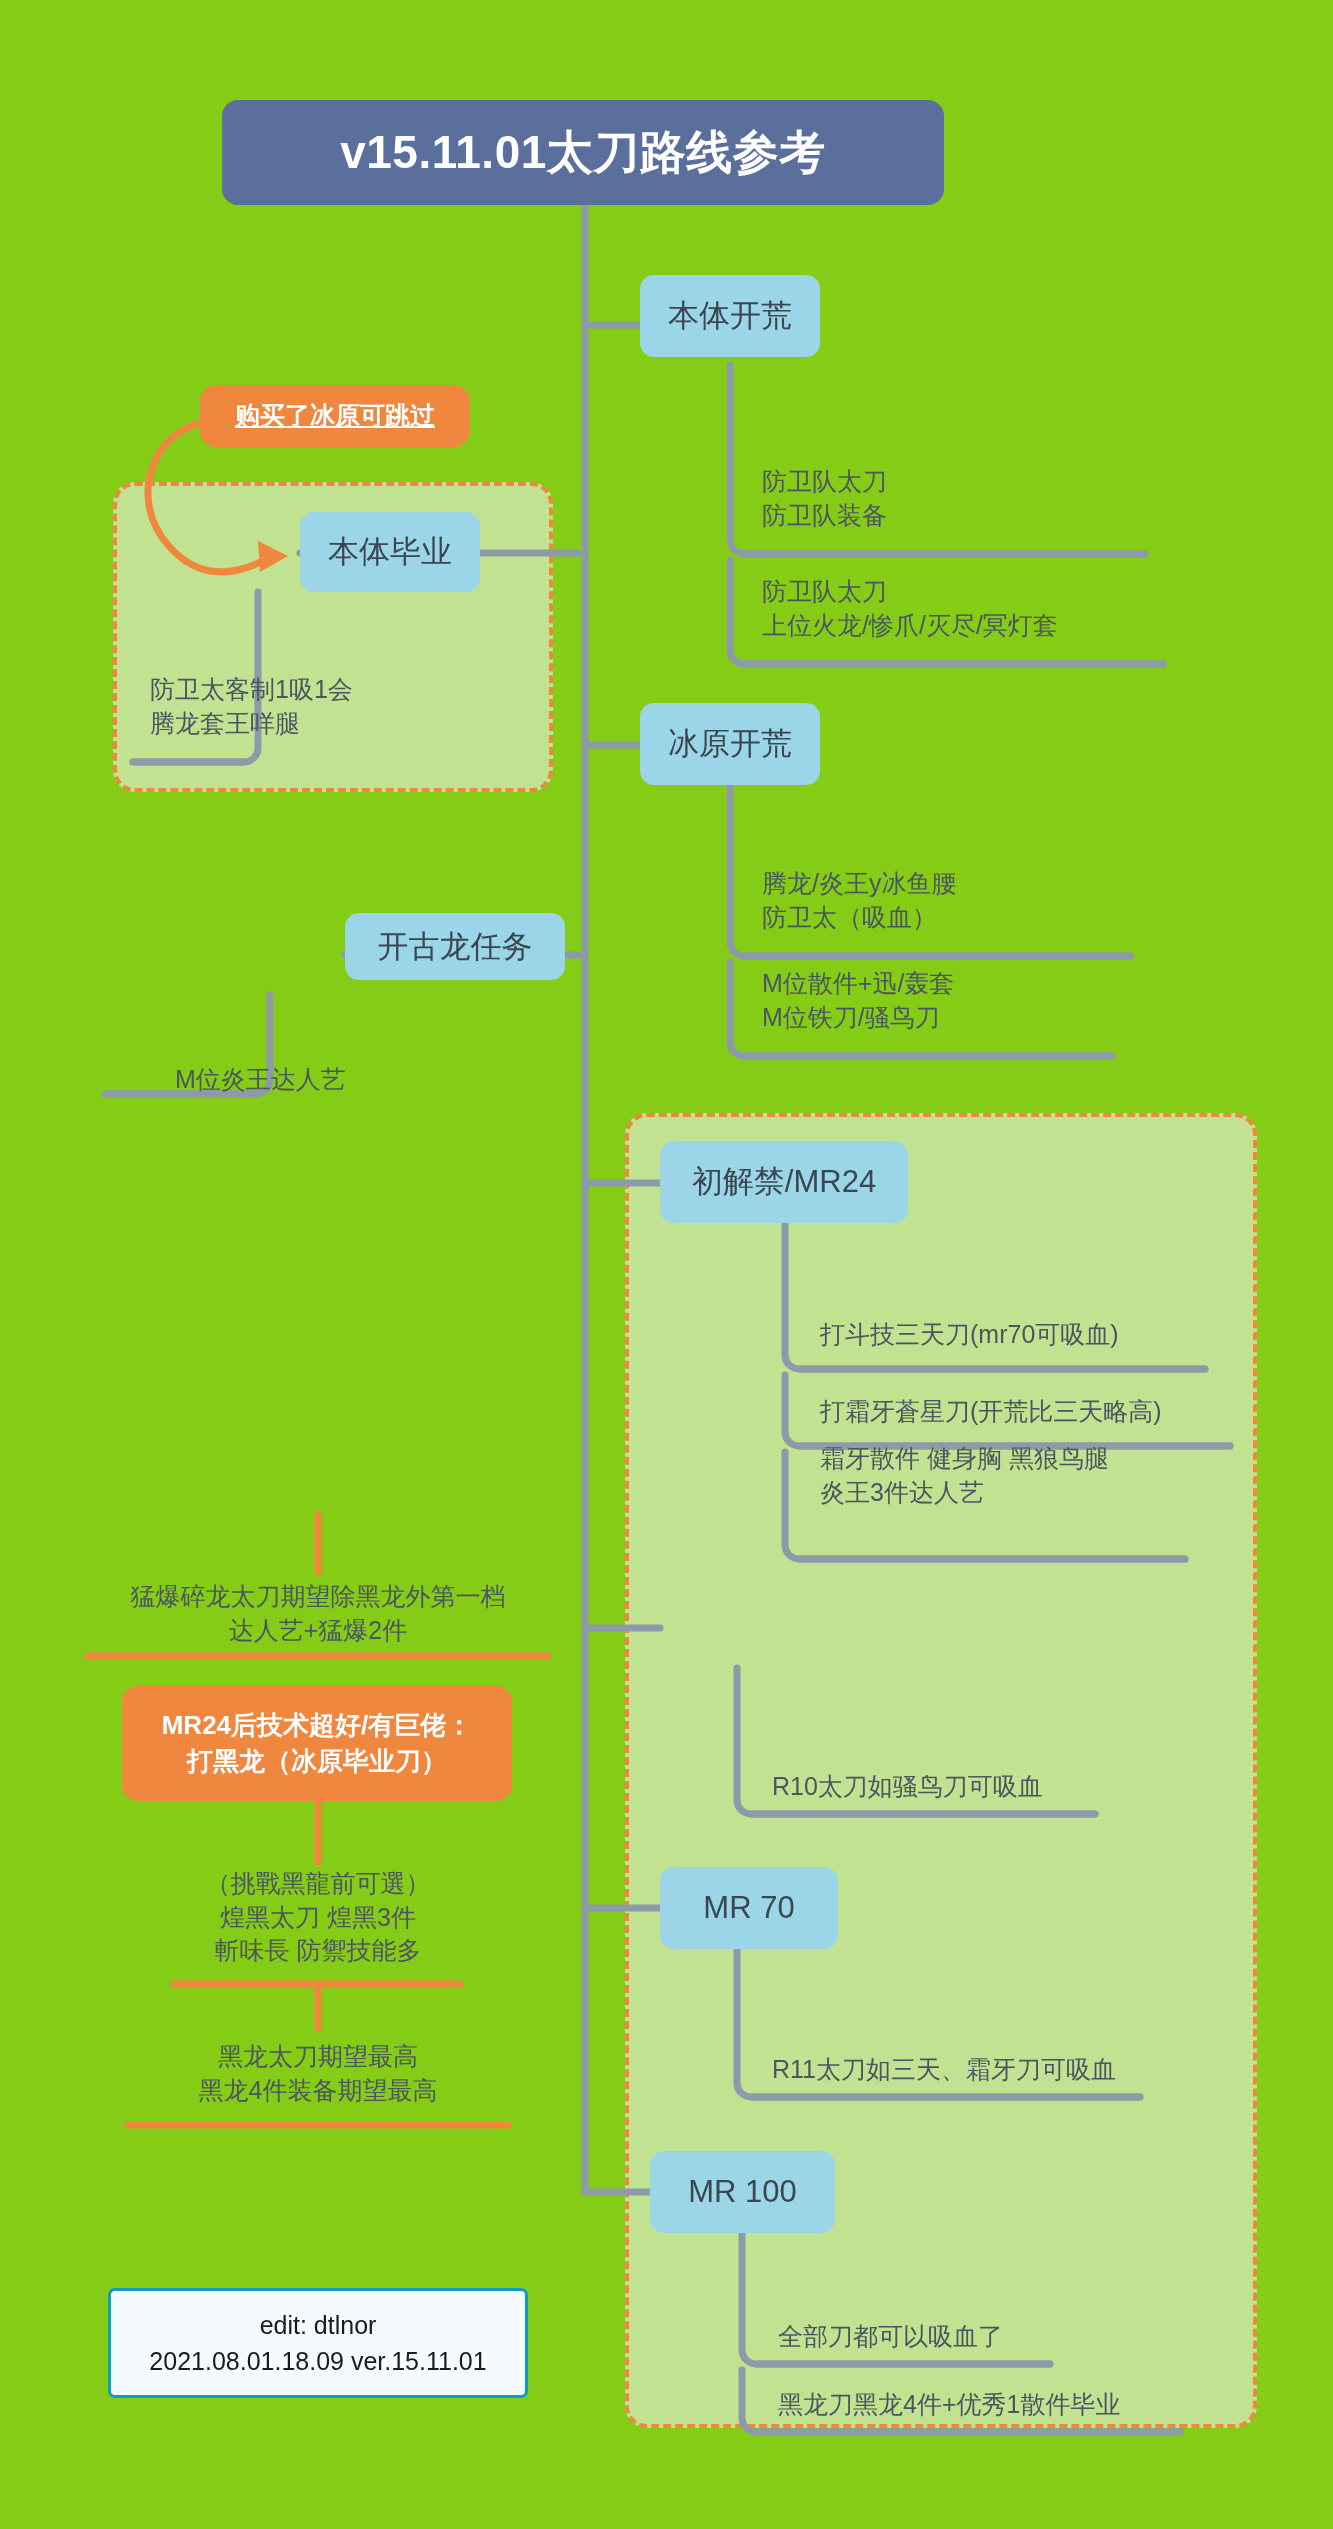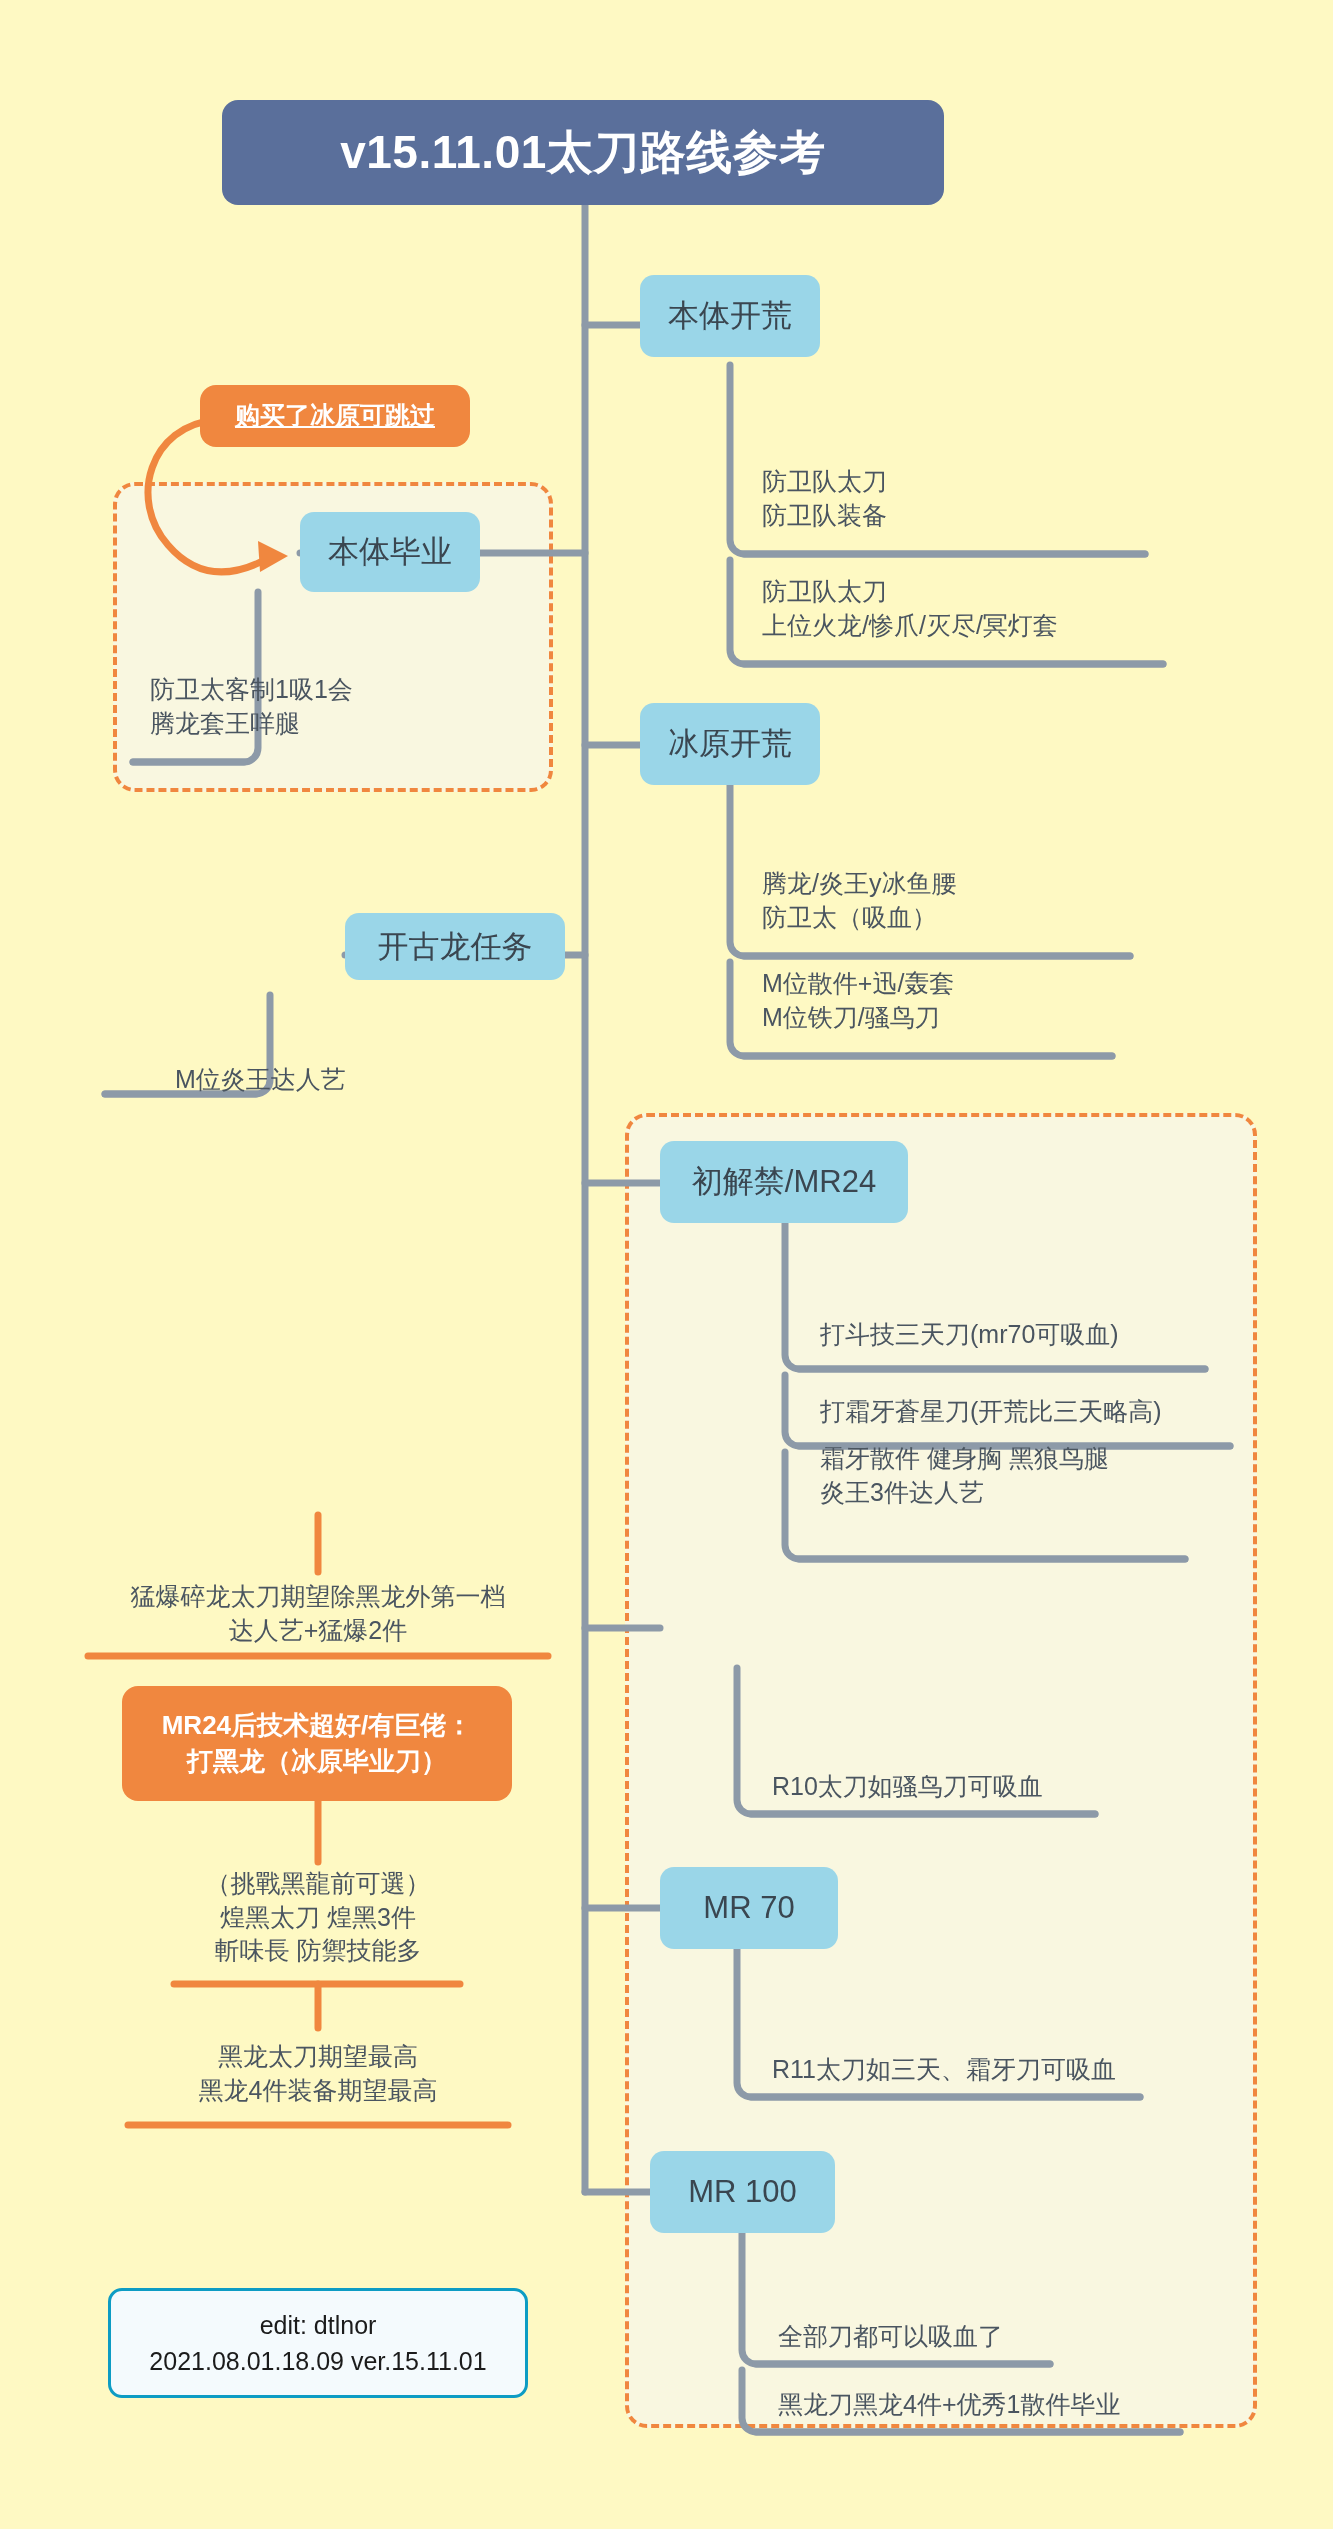--- a/index.html
+++ b/index.html
@@ -6,21 +6,21 @@
   html,body{margin:0;padding:0;}
   body{
     background:#f1f8fc;
     font-family:"Liberation Sans","DejaVu Sans",sans-serif;
     -webkit-font-smoothing:antialiased;
   }
   #canvas{
     position:relative;
     width:1333px;
     height:2529px;
-    background:#fef9c3;
+    background:#84cc16;
     overflow:hidden;
   }
   
   #wires{position:absolute;left:0;top:0;width:1333px;height:2529px;pointer-events:none;}
 
   
   .node{
     position:absolute;
     box-sizing:border-box;
     display:flex;
@@ -69,21 +69,21 @@
     box-sizing:border-box;
     border:4px dashed #f0873f;
     border-radius:22px;
     background:rgba(244,246,247,.55);
   }
   
   .credit{
     position:absolute;
     box-sizing:border-box;
     border:3px solid #0d9cc4;
-    border-radius:14px;
+    border-radius:7px;
     background:#f4fafd;
     color:#1b1b1b;
     font-size:25px;
     line-height:1.45;
     display:flex;
     flex-direction:column;
     align-items:center;
     justify-content:center;
     text-align:center;
   }

